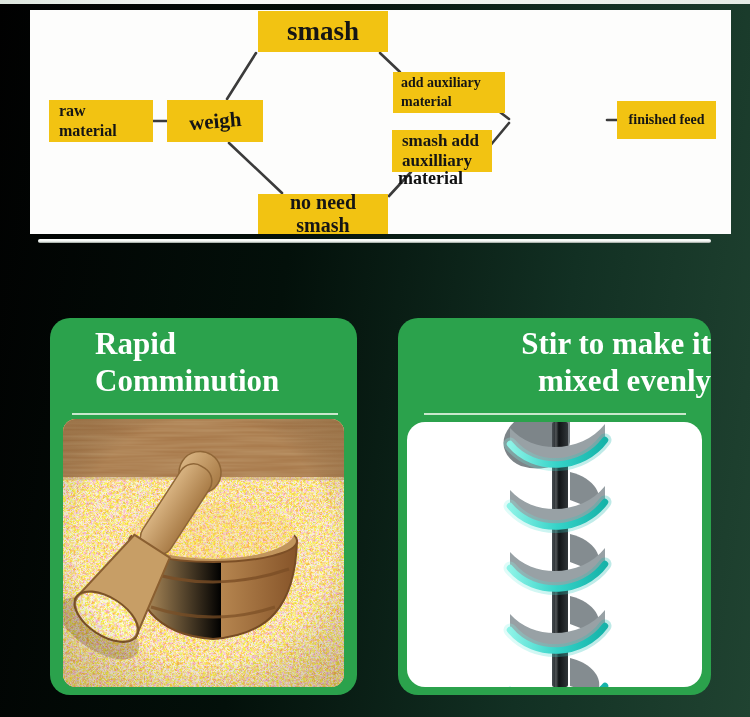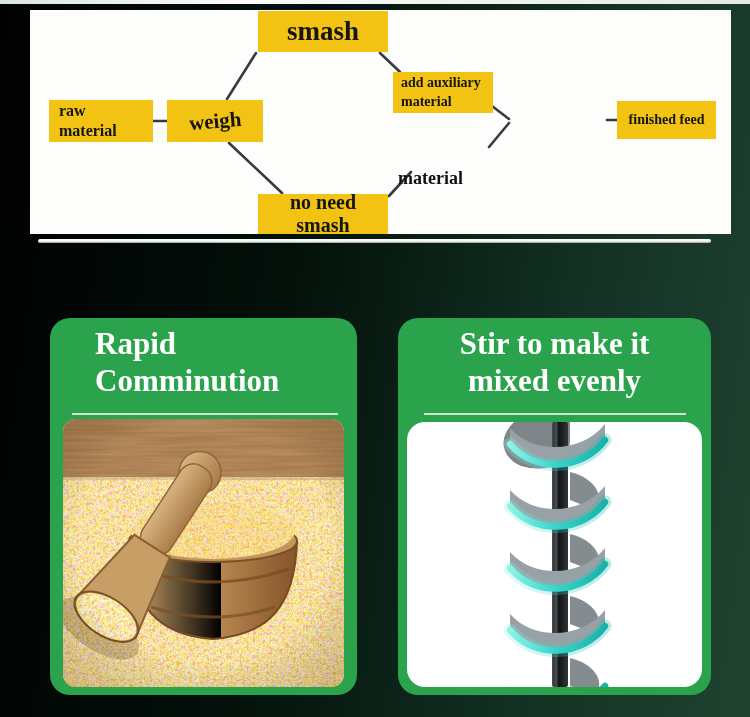--- a/index.html
+++ b/index.html
@@ -14,37 +14,37 @@
   
   .flow-panel{position:absolute;left:30px;top:10px;width:701px;height:224px;background:#fdfdfc;}
   .connectors{position:absolute;left:0;top:0;width:701px;height:224px;}
   .node{position:absolute;background:#f2c312;color:#151515;font-weight:bold;
     display:flex;align-items:center;box-sizing:border-box;}
   .pre{white-space:pre-line;}
   .n-smash{left:228px;top:1px;width:130px;height:41px;justify-content:center;font-size:27px;}
   .n-raw{left:19px;top:90px;width:104px;height:42px;font-size:16px;line-height:1.25;padding-left:10px;}
   .n-weigh{left:137px;top:90px;width:96px;height:42px;justify-content:center;font-size:21px;}
   .n-weigh .tilt{display:inline-block;transform:rotate(-5deg);}
-  .n-addaux{left:363px;top:62px;width:100px;height:41px;font-size:14px;line-height:1.3;padding-left:8px;}
+  .n-addaux{left:363px;top:62px;width:112px;height:41px;font-size:14px;line-height:1.3;padding-left:8px;}
   .n-smashadd{left:362px;top:120px;width:100px;height:42px;font-size:17px;line-height:1.2;padding-left:10px;}
   .n-mix{left:478px;top:89px;width:99px;height:42px;justify-content:center;font-size:20px;}
   .n-finished{left:587px;top:91px;width:99px;height:38px;justify-content:center;font-size:14px;}
   .n-noneed{left:228px;top:184px;width:130px;height:40px;justify-content:center;font-size:20px;line-height:1.15;text-align:center;font-family:Liberation Serif, serif;}
   .overflow-label{position:absolute;left:368px;top:158px;font-size:18px;font-weight:bold;color:#111;}
   
   .divider{position:absolute;left:38px;top:239px;width:673px;height:4px;border-radius:2px;
     background:linear-gradient(180deg,#fbfdfb 0%,#f4f7f4 55%,#939c95 100%);}
   
   .card{position:absolute;top:318px;height:377px;background:#2ba24c;border-radius:20px;}
   .card-left{left:50px;width:307px;}
   .card-right{left:398px;width:313px;}
   .card-title{position:absolute;top:8px;left:0;right:0;margin:0;color:#ffffff;
     font-size:31px;line-height:1.18;font-weight:bold;}
   .card-title.t-left{text-align:left;padding-left:45px;}
-  .card-title.t-center{text-align:center;}
+  .card-title.t-center{text-align:right;}
   .underline{position:absolute;top:95px;height:2px;background:#d2ebd3;opacity:.95;}
   .u-left{left:22px;width:266px;}
   .u-right{left:26px;width:262px;}
   .imgwrap{position:absolute;overflow:hidden;}
   .corn{left:13px;top:101px;width:281px;height:268px;border-radius:13px;background:#caa468;}
   .augerpanel{left:9px;top:104px;width:295px;height:265px;border-radius:18px;background:#ffffff;}
   .imgwrap svg{display:block;}
 </style>
 </head>
 <body>
@@ -73,20 +73,24 @@
     <div class="node n-raw">
       <span class="pre">raw
 material</span>
     </div>
     <div class="node n-weigh">
       <span class="tilt pre">weigh</span>
     </div>
     <div class="node n-addaux">
       <span class="pre">add auxiliary
 material</span>
+    </div>
+    <div class="node n-smashadd">
+      <span class="pre">smash add
+auxilliary</span>
     </div>
     <div class="overflow-label">material</div>
     <div class="node n-finished">
       <span class="pre">finished feed</span>
     </div>
     <div class="node n-noneed">
       <span class="pre">no need
 smash</span>
     </div>
   </div>

